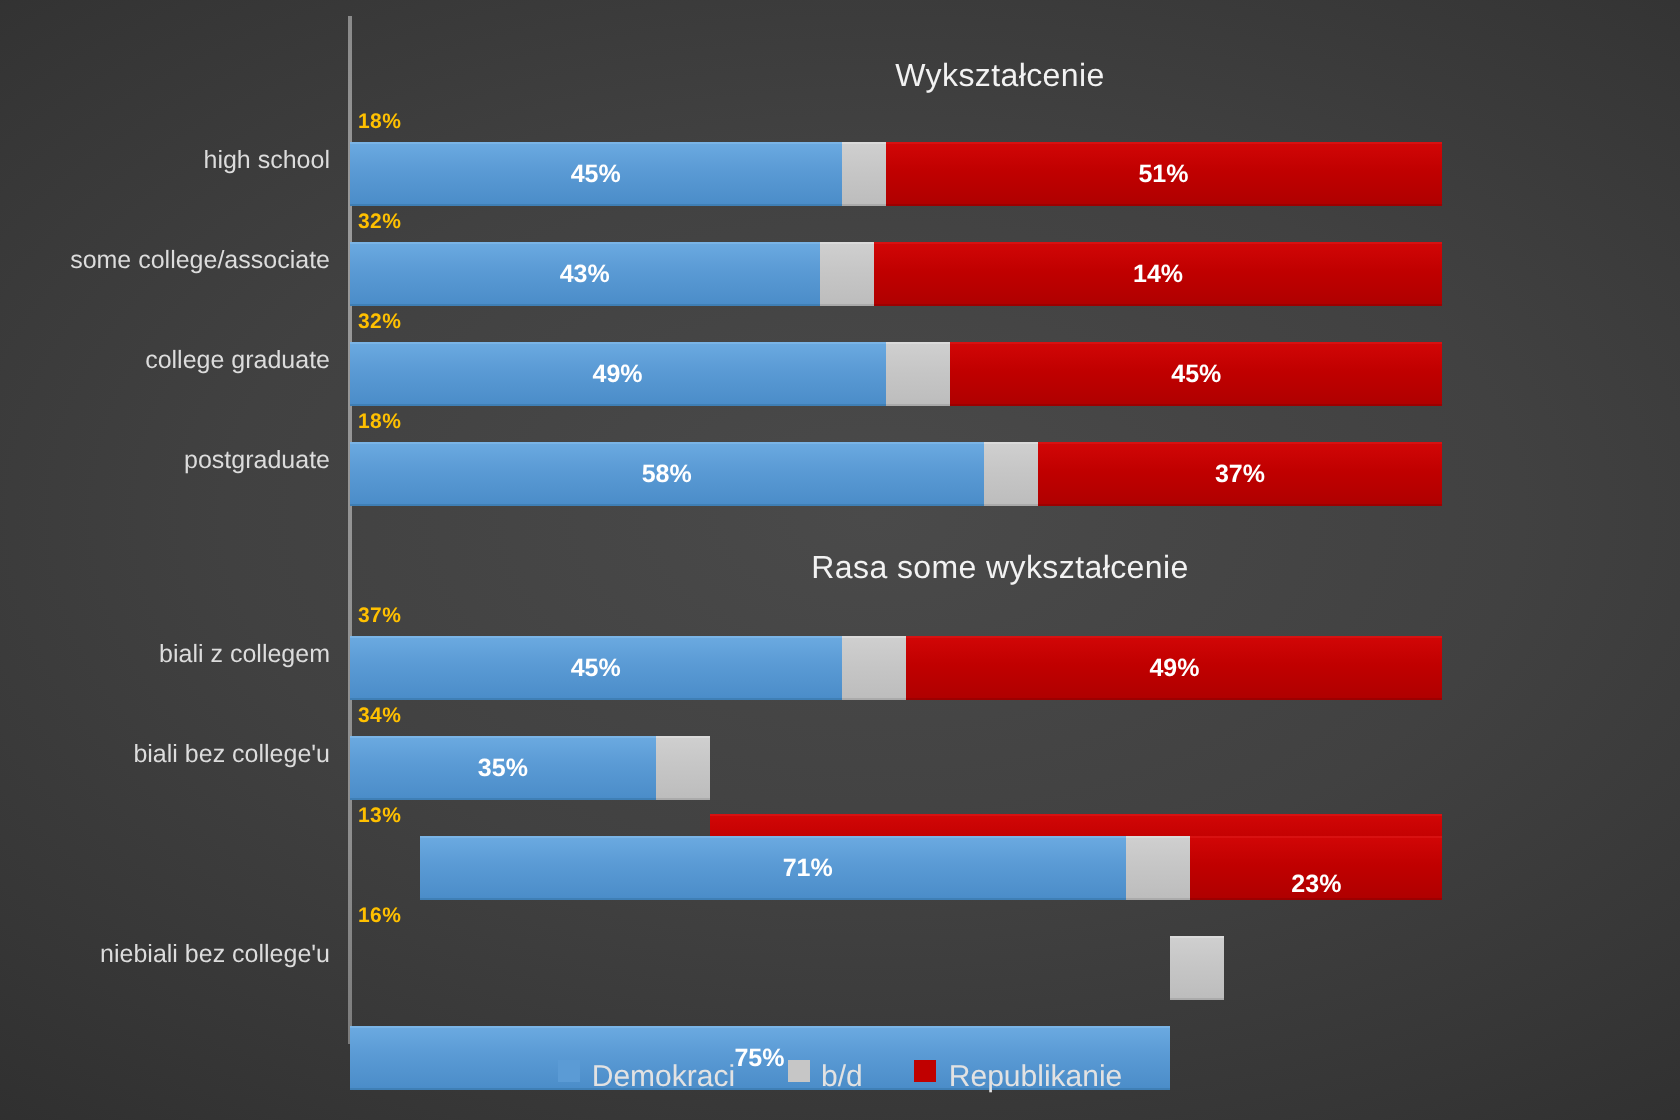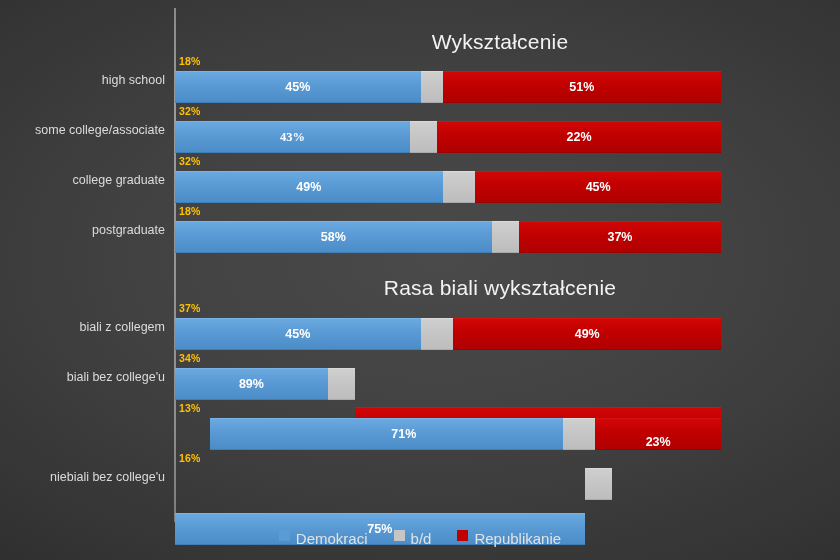--- a/index.html
+++ b/index.html
@@ -26,21 +26,21 @@
     height: 514px;
     background: linear-gradient(to bottom, #8a8a8a, #9a9a9a 20%, #8e8e8e 80%, #7c7c7c);
   }
 
   
   .section-title {
     position: absolute;
     left: 175px;
     width: 650px;
     text-align: center;
-    font-size: 21px;
+    font-size: 16px;
     color: #f2f2f2;
     letter-spacing: 0.2px;
     white-space: nowrap;
   }
   #title-1 { top: 30px; }
   #title-2 { top: 276px; }
 
   
   .row {
     position: absolute;
@@ -130,21 +130,21 @@
 </style>
 </head>
 <body>
 
 <div id="chart-root">
 
   <div class="axis-line"></div>
 
   <div class="section-title" id="title-1">Wykształcenie</div>
 
-  <div class="section-title" id="title-2">Rasa biali wykształcenie</div>
+  <div class="section-title" id="title-2">Rasa some wykształcenie</div>
 
   <div id="rows-container">
       <div class="row" style="top: 55px;">
         <div class="row-label">high school</div>
         <div class="row-topvalue">18%</div>
         <div class="bar-track">
           <div class="seg seg-dem" style="left: 0%; width: 45%;">
             <span>45%</span>
           </div>
           <div class="seg seg-na" style="left: 45%; width: 4%;">
@@ -152,28 +152,28 @@
           </div>
           <div class="seg seg-rep" style="left: 49%; width: 51%;">
             <span>51%</span>
           </div>
         </div>
       </div>
       <div class="row" style="top: 105px;">
         <div class="row-label">some college/associate</div>
         <div class="row-topvalue">32%</div>
         <div class="bar-track">
-          <div class="seg seg-dem" style="left: 0%; width: 43%; font-family: Liberation Serif, serif;">
+          <div class="seg seg-dem" style="left: 0%; width: 43%;">
             <span>43%</span>
           </div>
           <div class="seg seg-na" style="left: 43%; width: 5%;">
             <span></span>
           </div>
           <div class="seg seg-rep" style="left: 48%; width: 52%;">
-            <span>22%</span>
+            <span>14%</span>
           </div>
         </div>
       </div>
       <div class="row" style="top: 155px;">
         <div class="row-label">college graduate</div>
         <div class="row-topvalue">32%</div>
         <div class="bar-track">
           <div class="seg seg-dem" style="left: 0%; width: 49%;">
             <span>49%</span>
           </div>
@@ -213,21 +213,21 @@
           <div class="seg seg-rep" style="left: 51%; width: 49%;">
             <span>49%</span>
           </div>
         </div>
       </div>
       <div class="row" style="top: 352px;">
         <div class="row-label">biali bez college'u</div>
         <div class="row-topvalue">34%</div>
         <div class="bar-track">
           <div class="seg seg-dem" style="left: 0%; width: 28%;">
-            <span>89%</span>
+            <span>35%</span>
           </div>
           <div class="seg seg-na" style="left: 28%; width: 5%;">
             <span></span>
           </div>
           <div class="seg seg-rep" style="left: 33%; width: 67%; margin-top: 39px;">
             <span>67%</span>
           </div>
         </div>
       </div>
       <div class="row" style="top: 402px;">

